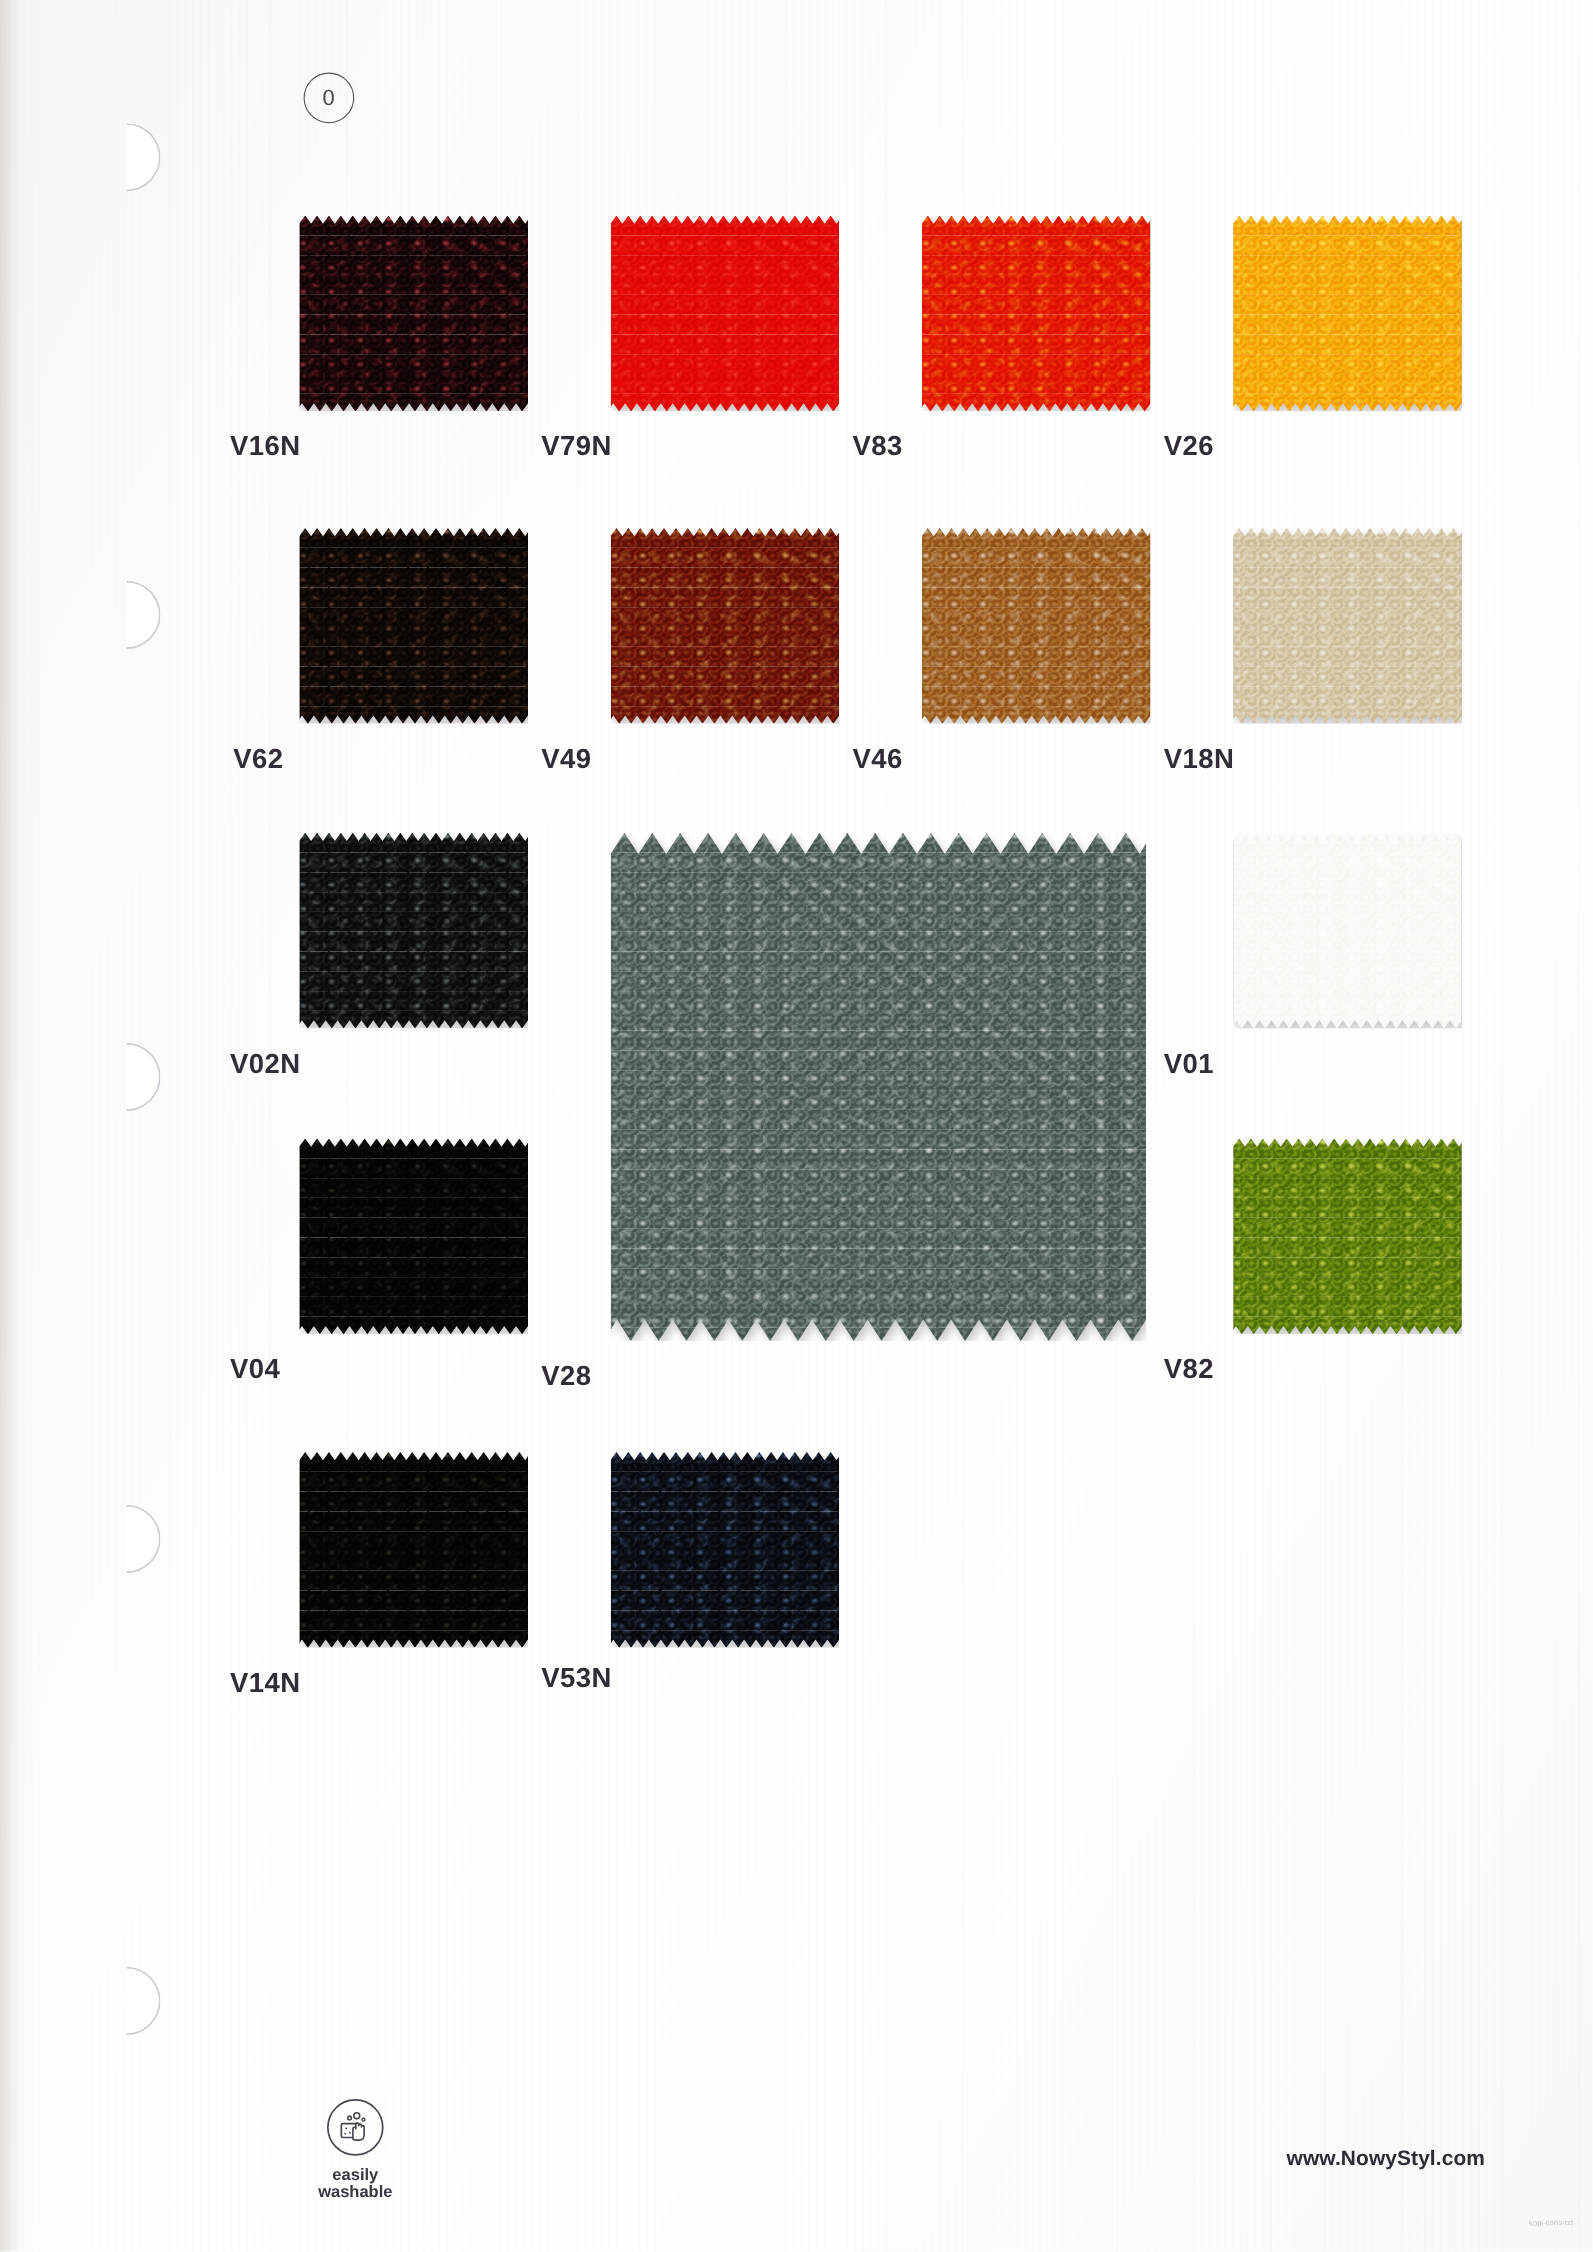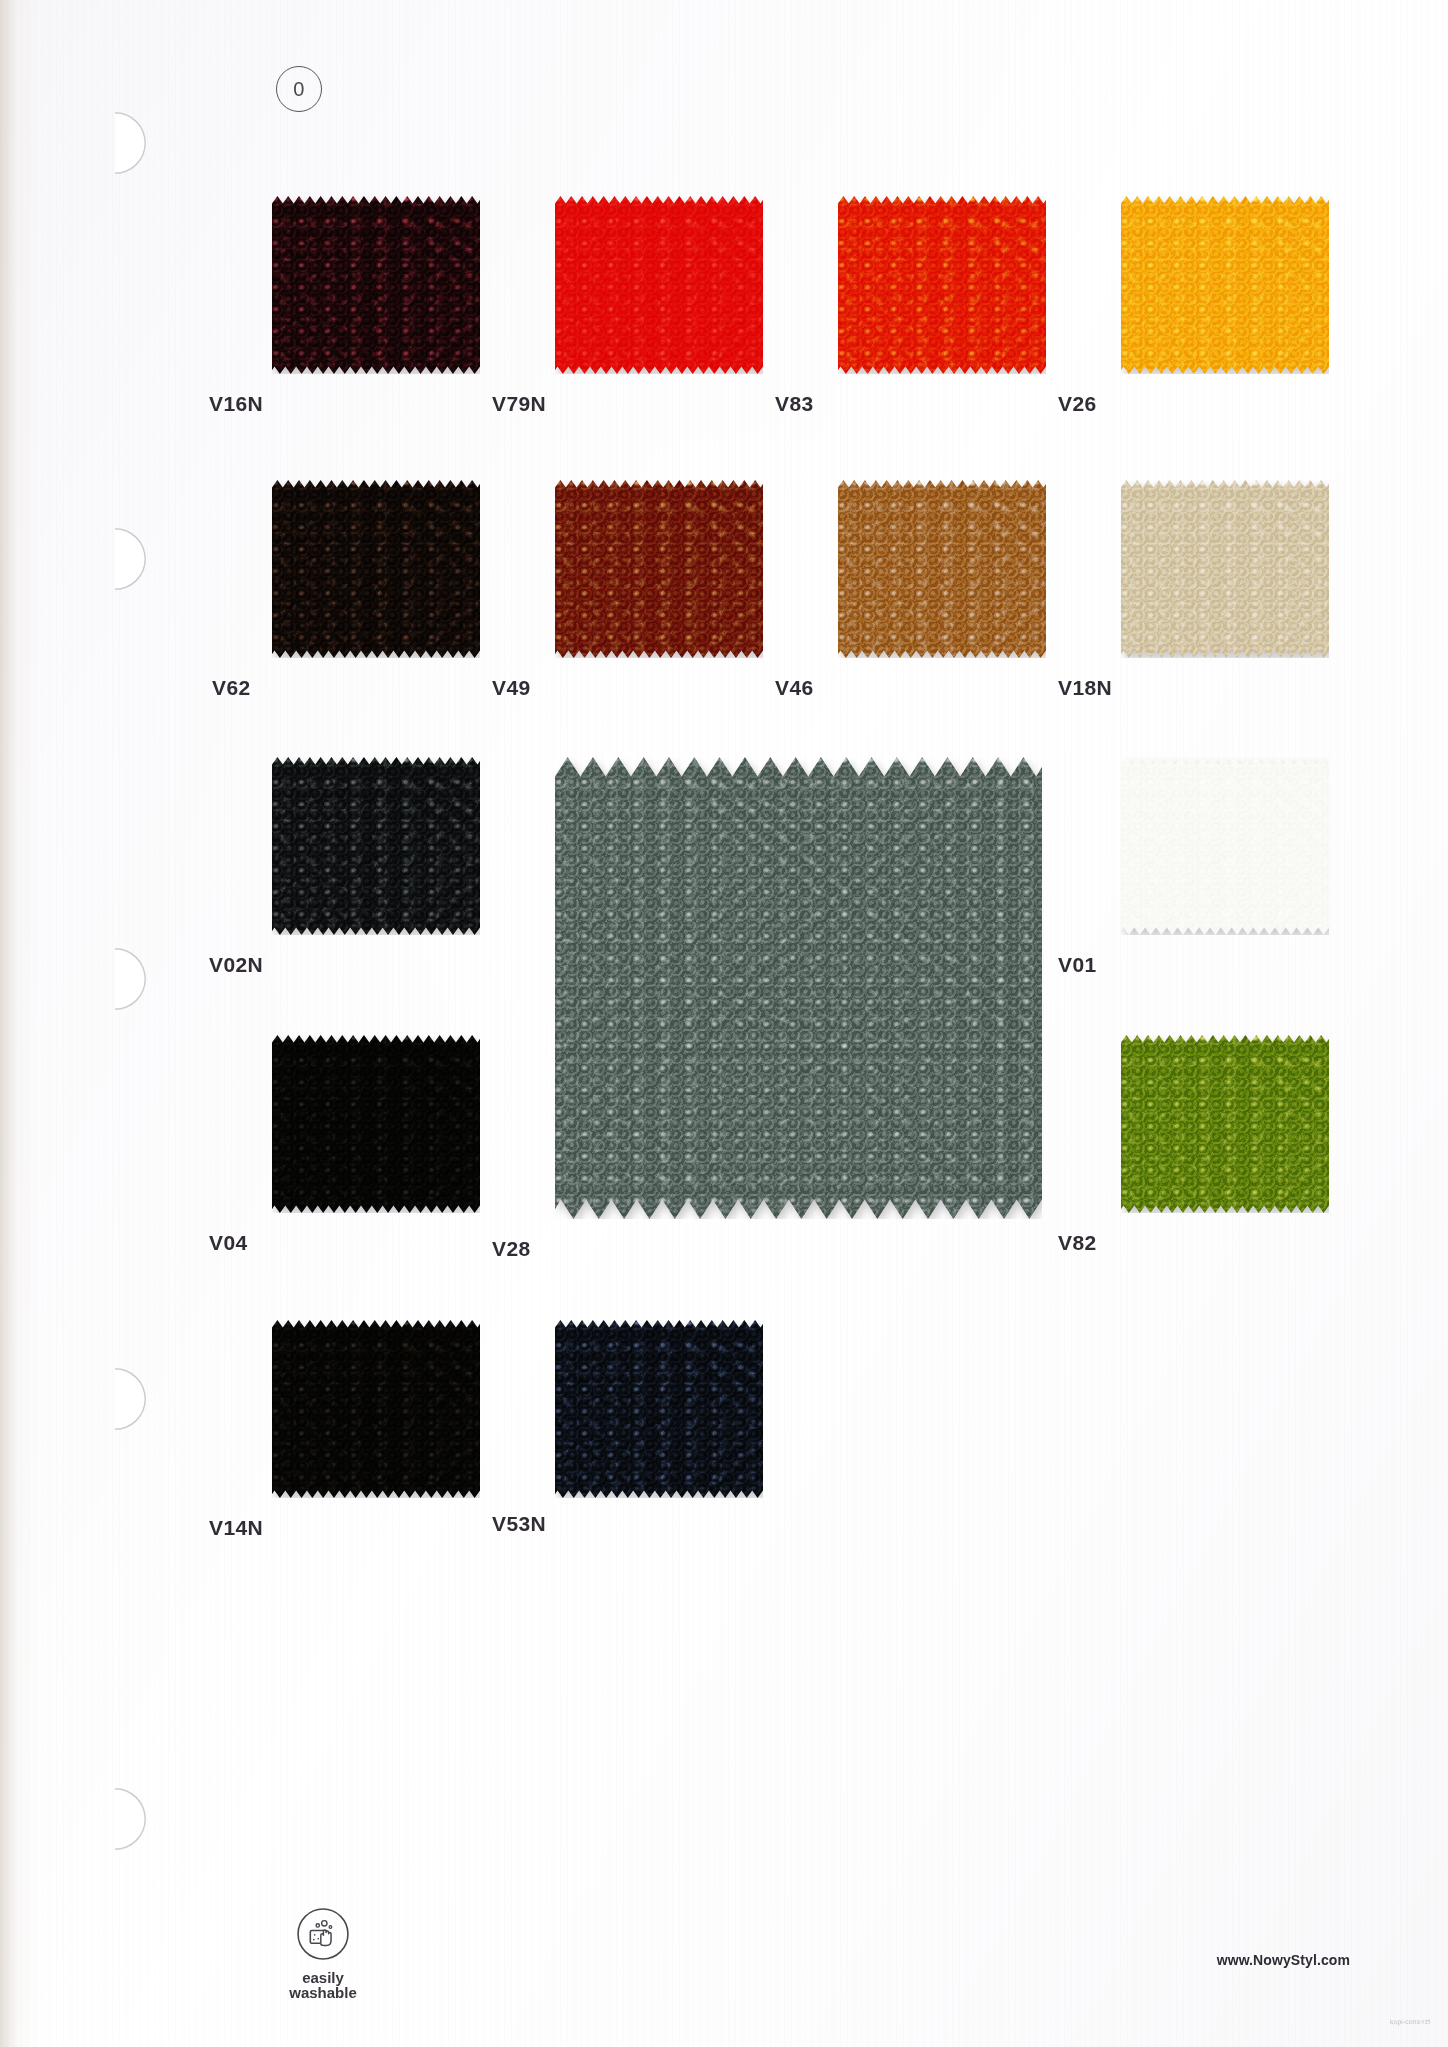--- a/index.html
+++ b/index.html
@@ -149,21 +149,21 @@
     mix-blend-mode: soft-light;
     opacity: 0.9;
     background-image:
       repeating-radial-gradient(circle at 30% 30%, rgba(255,255,255,0.35) 0 2px, rgba(0,0,0,0.18) 2px 5px),
       repeating-radial-gradient(circle at 70% 65%, rgba(255,255,255,0.30) 0 2px, rgba(0,0,0,0.16) 2px 6px);
     background-size: 13px 11px, 17px 15px;
   }
 
   .swatch-label {
     position: absolute;
-    font-size: 21px;
+    font-size: 25px;
     font-weight: 600;
     color: #312c35;
     letter-spacing: 0.4px;
     white-space: nowrap;
     font-family: "Liberation Sans", sans-serif;
   }
 
   
   #footer-icon-wrap {
     position: absolute;
@@ -179,21 +179,21 @@
   #washable-caption {
     font-size: 15px;
     line-height: 15px;
     color: #3a353f;
     font-weight: 600;
     font-family: Liberation Sans, sans-serif;
   }
   #footer-url {
     position: absolute;
     right: 98px; top: 1952px;
-    font-size: 14px;
+    font-size: 19px;
     font-weight: 600;
     color: #2f2a34;
     letter-spacing: 0.1px;
     font-family: "Liberation Sans", sans-serif;
     margin-left: 20px;
   }
   
   #scan-artifact {
     position: absolute;
     right: 18px; bottom: 22px;

